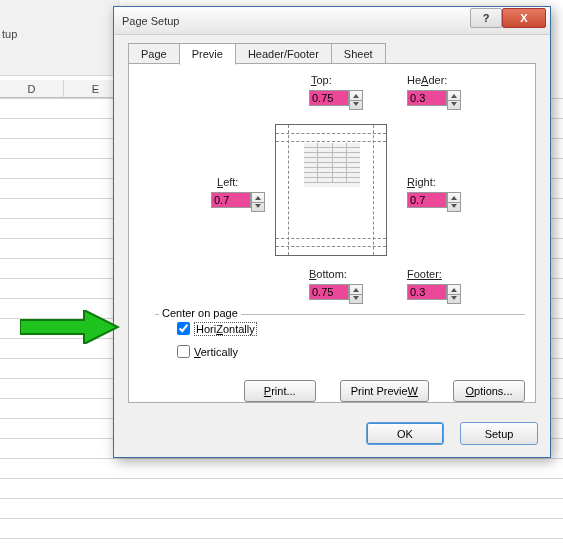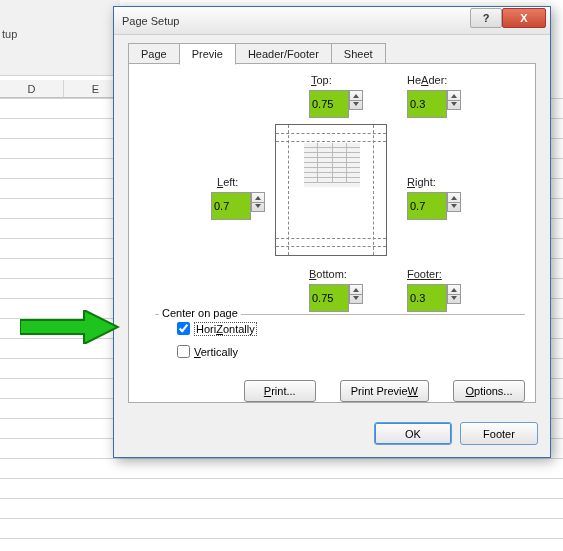--- a/index.html
+++ b/index.html
@@ -20,41 +20,41 @@
   .tbtn { position: absolute; top: 1px; width: 32px; height: 20px; display: flex; align-items: center; justify-content: center; }
   .help-btn { right: 48px; background: linear-gradient(#f5f5f5,#ddd); border: 1px solid #aaa; border-radius: 2px; color: #333; font-weight: bold; }
   .close-btn { right: 4px; width: 44px; background: linear-gradient(#e87a62,#c84a31); border: 1px solid #a33; color: #fff; font-weight: bold; border-radius: 2px; }
   .tabs { position: absolute; top: 36px; left: 14px; display: flex; }
   .tab { padding: 4px 12px; border: 1px solid #aaa; background: #f0f0f0; margin-right: -1px; color: #222; position: relative; }
   .tab.active { background: #fff; border-bottom: 1px solid #fff; z-index: 2; }
   .tabpane { position: absolute; top: 56px; left: 14px; right: 14px; bottom: 54px; background: #fff; border: 1px solid #aaa; }
   .lbl { position: absolute; color: #222; }
   .u { text-decoration: underline; }
   .spin { position: absolute; width: 54px; height: 20px; }
-  .spin input { width: 40px; height: 28px; border: 1px solid #999; padding: 1px 2px; text-align: left; background: #84cc16; }
+  .spin input { width: 40px; height: 16px; border: 1px solid #999; padding: 1px 2px; text-align: left; background: #ec4899; }
   .spin .arrows { position: absolute; right: 0; top: 0; width: 14px; height: 20px; border: 1px solid #999; background: linear-gradient(#f8f8f8,#ddd); }
   .spin .arrows::before { content: ""; position: absolute; left: 3px; top: 3px; border-left: 3px solid transparent; border-right: 3px solid transparent; border-bottom: 4px solid #555; }
   .spin .arrows::after { content: ""; position: absolute; left: 3px; bottom: 3px; border-left: 3px solid transparent; border-right: 3px solid transparent; border-top: 4px solid #555; }
   .spin .arrows .mid { position: absolute; left: 0; right: 0; top: 9px; height: 1px; background: #999; }
   .preview { position: absolute; left: 146px; top: 60px; width: 112px; height: 132px; border: 1px solid #666; background: #fff; }
   .preview .dash-v { position: absolute; top: 0; bottom: 0; width: 0; border-left: 1px dashed #888; }
   .preview .dash-h { position: absolute; left: 0; right: 0; height: 0; border-top: 1px dashed #888; }
   .preview .tbl { position: absolute; left: 28px; top: 18px; width: 56px; height: 44px; background: #f2f2f2; }
   .preview .tbl .r { height: 5px; border-bottom: 1px solid #bbb; display:flex; }
   .preview .tbl .r span { flex:1; border-right:1px solid #bbb; }
   .preview .tbl .r span:last-child { border-right:none; }
   .group { position: absolute; left: 10px; top: 250px; right: 10px; margin-left: 16px; }
   .group .gt { position: absolute; top: -7px; left: 4px; background: #fff; padding: 0 3px; }
   .group .line { border-top: 1px solid #bbb; margin-top: 0; }
   .chk { display: flex; align-items: center; margin: 4px 0 2px 18px; }
   .chk input { width: 13px; height: 13px; margin-right: 4px; }
   .chk .dotted { border: 1px dotted #555; padding: 0 1px; }
   .btnrow { position: absolute; right: 10px; top: 316px; display: flex; gap: 24px; }
   .btn { min-width: 72px; height: 22px; border: 1px solid #8a8a8a; background: linear-gradient(#fdfdfd,#e4e4e4); border-radius: 3px; padding: 0 10px; display: flex; align-items: center; justify-content: center; }
-  .okrow { position: absolute; right: 12px; bottom: 12px; display: flex; gap: 8px; }
+  .okrow { position: absolute; right: 12px; bottom: 12px; display: flex; gap: 16px; }
   .okbtn { width: 78px; height: 23px; border: 1px solid #6b9bd1; background: linear-gradient(#fdfdfd,#e4e4e4); border-radius: 3px; display:flex; align-items:center; justify-content:center; }
   .okbtn.primary { box-shadow: 0 0 0 1px #3a8fe0 inset; }
   .arrow { position: absolute; left: 20px; top: 310px; width: 100px; height: 34px; pointer-events: none; }
 </style>
 </head>
 <body>
 
 <div class="sheet">
   <div class="ribbon-bg">
     <div class="ribbon-text">tup</div>
@@ -209,19 +209,19 @@
           <span>Print Previe<span class="u">W</span></span>
         </div>
       <div class="btn">
           <span><span class="u">O</span>ptions...</span>
         </div>
     </div>
   </div>
 
   <div class="okrow">
     <div class="okbtn primary">OK</div>
-    <div class="okbtn">Footer</div>
+    <div class="okbtn">Setup</div>
   </div>
 </div>
 
 <svg class="arrow" viewBox="0 0 100 34">
   <polygon points="0,10 0,24 64,24 64,34 98,17 64,0 64,10" fill="#1ec31e" stroke="#0a7a0a" stroke-width="2"></polygon>
 </svg>
 
 </body></html>

